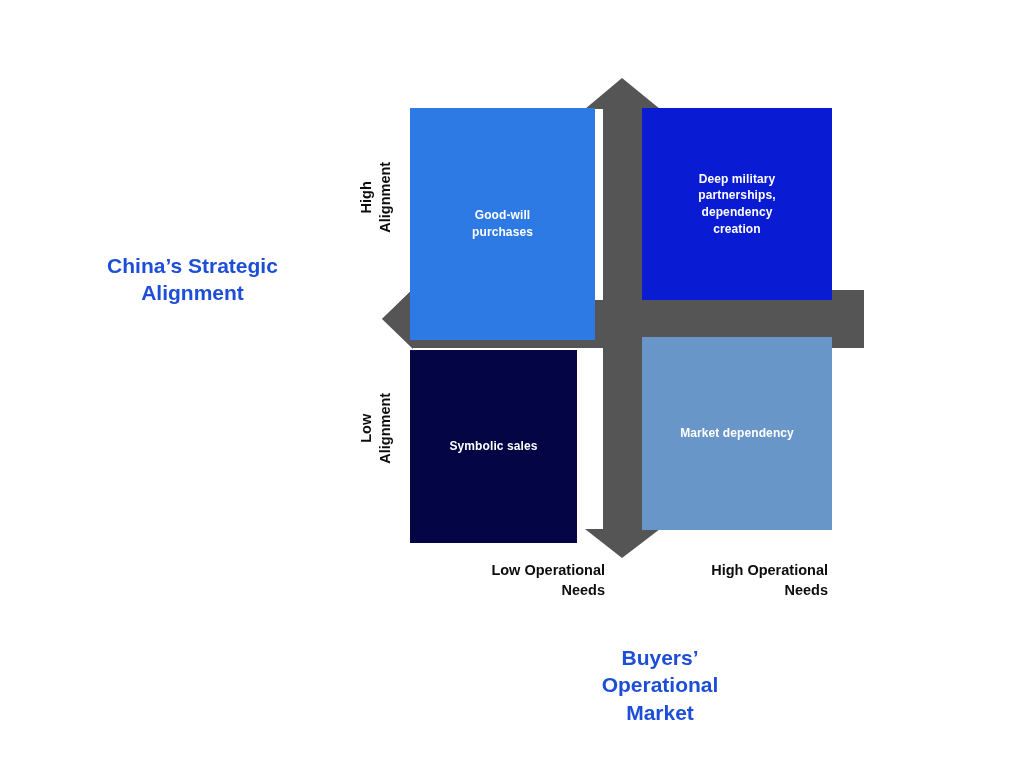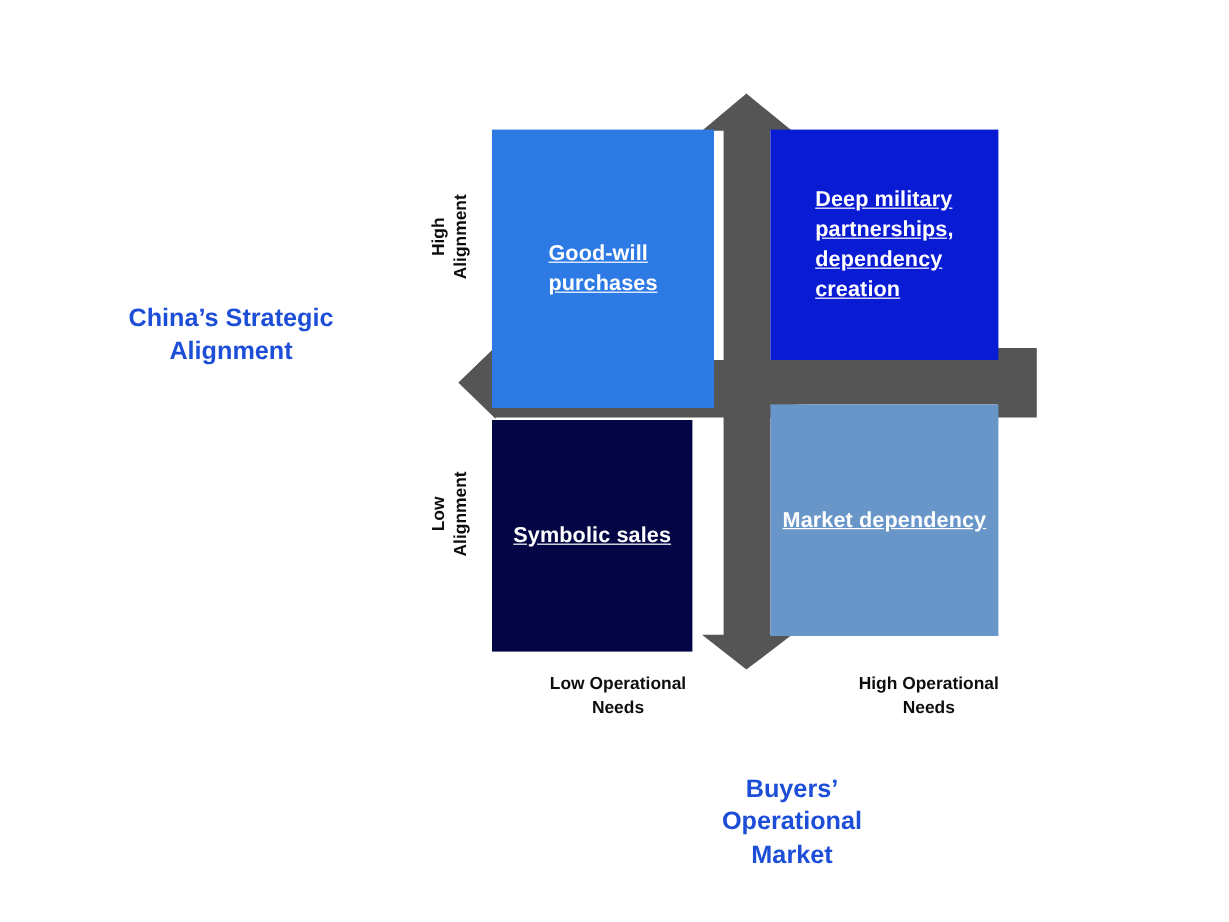--- a/index.html
+++ b/index.html
@@ -36,26 +36,25 @@
     position: absolute;
     display: flex;
     align-items: center;
     justify-content: center;
     box-sizing: border-box;
     padding: 4px 10px;
   }
   .quad-label {
     color: #ffffff;
     font-weight: bold;
-    font-size: 18px;
+    font-size: 12px;
     line-height: 1.38;
-    text-align: left;
+    text-align: center;
     letter-spacing: 0.1px;
     white-space: pre-line;
-    text-decoration: underline;
   }
 
   #quad-top-left    { left: 410px; top: 108px;  width: 185px; height: 232px; }
   #quad-top-right   { left: 642px; top: 108px;  width: 190px; height: 192px; }
   #quad-bottom-left { left: 410px; top: 350px;  width: 167px; height: 193px; }
   #quad-bottom-right{ left: 642px; top: 337px;  width: 190px; height: 193px; }
 
   
   .axis-title {
     position: absolute;
@@ -83,25 +82,25 @@
   }
   #tick-high-alignment { left: 321px; top: 178px; width: 110px; }
   #tick-low-alignment  { left: 321px; top: 409px; width: 110px; }
 
   .tick-horizontal {
     position: absolute;
     color: #0d0d0d;
     font-weight: bold;
     font-size: 14.5px;
     line-height: 1.35;
-    text-align: center;
+    text-align: right;
     white-space: pre-line;
   }
   #tick-low-operational  { left: 425px; top: 561px; width: 180px; }
-  #tick-high-operational { left: 684px; top: 561px; width: 180px; }
+  #tick-high-operational { left: 648px; top: 561px; width: 180px; }
 </style>
 </head>
 <body>
 
 <div id="stage">
 
   <svg class="cross-svg" viewBox="0 0 1024 768" xmlns="http://www.w3.org/2000/svg">
     <g>
       <polygon fill="#555555" points="382,319 412,290 412,348 864,348 864,290 832,290 832,348"></polygon>
       <rect x="412" y="300" width="420" height="37" fill="#555555"></rect>

